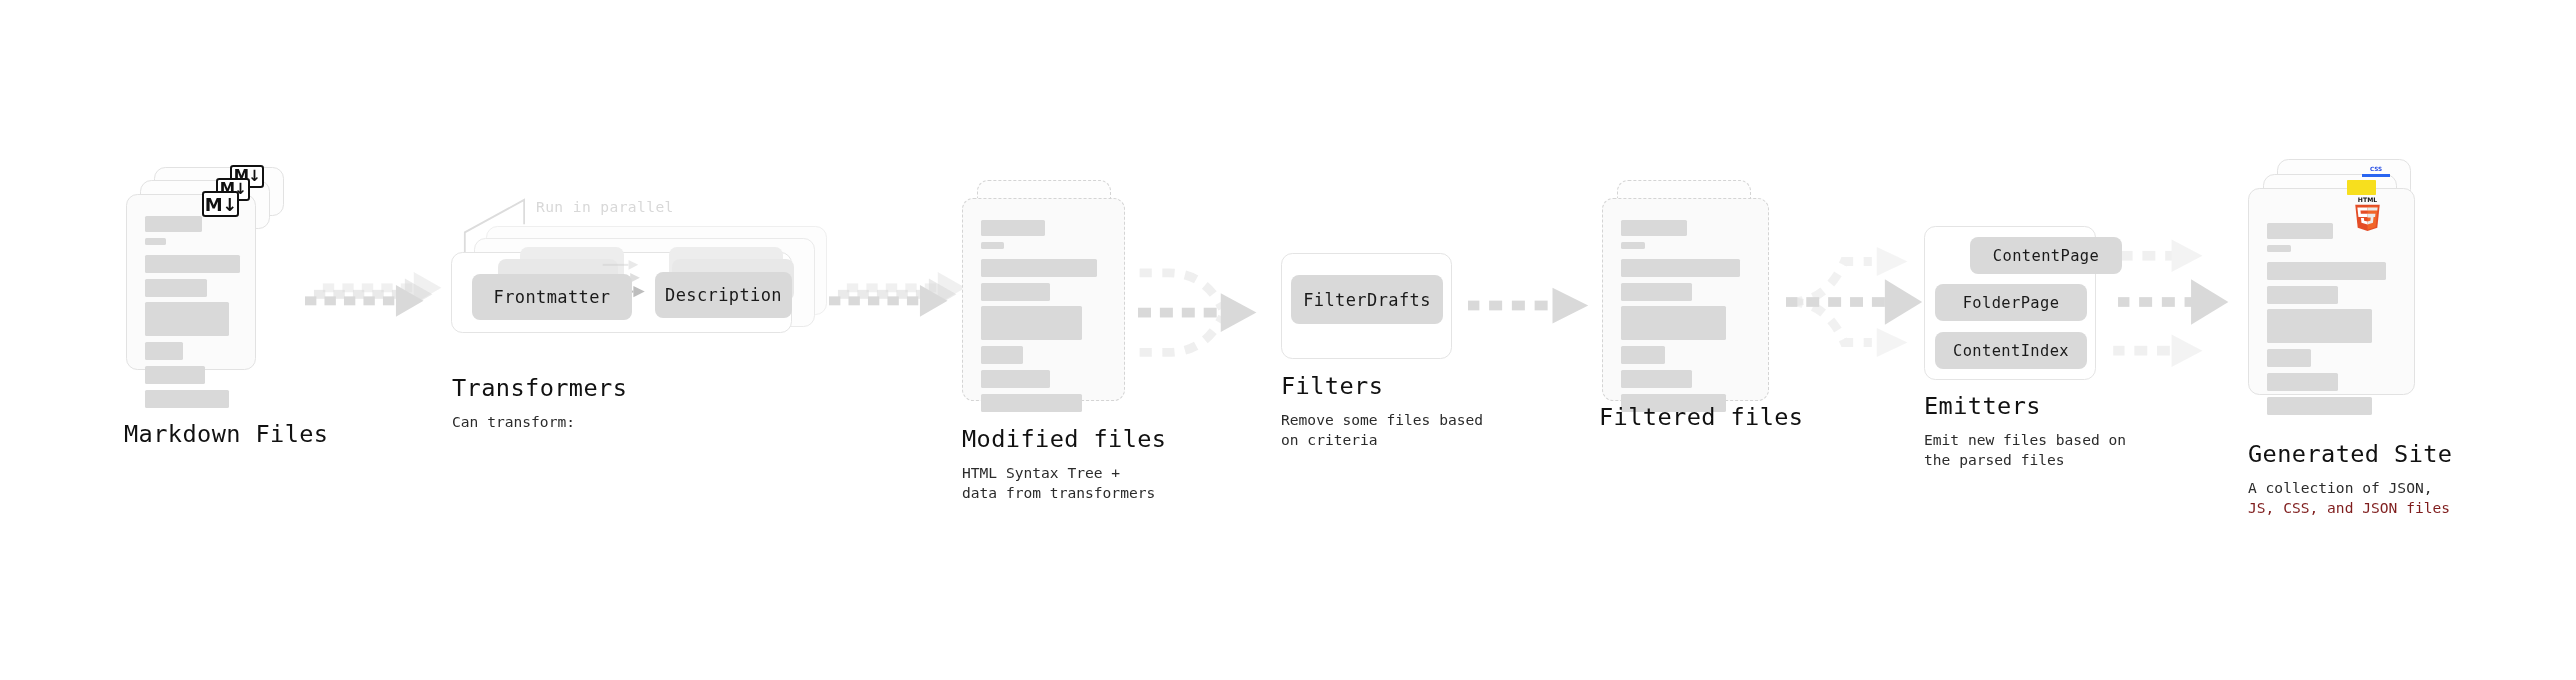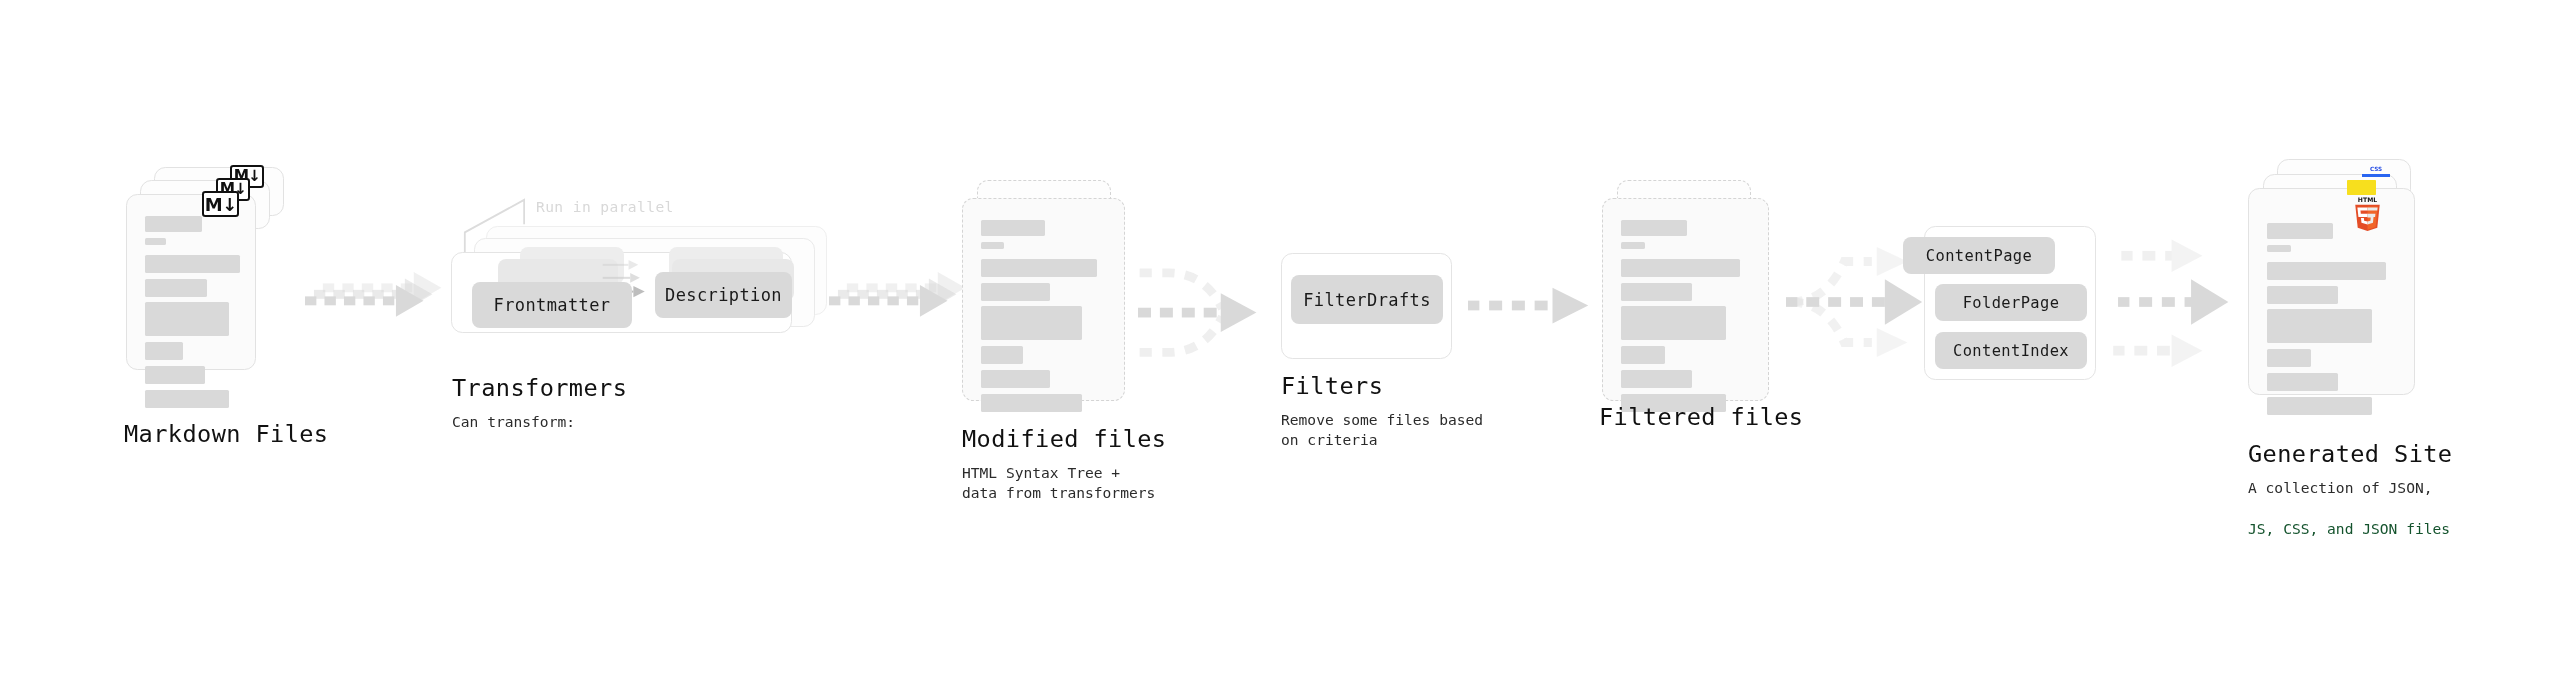--- a/index.html
+++ b/index.html
@@ -174,21 +174,21 @@
       <g opacity="0.6">
         <line x1="2" y1="28" x2="36" y2="28" stroke="#c9c9c9" stroke-width="2.5"></line>
         <polygon points="36,22 48,28 36,34" fill="#c9c9c9"></polygon>
       </g>
       <g>
         <line x1="2" y1="45" x2="40" y2="45" stroke="#bdbdbd" stroke-width="2.5"></line>
         <polygon points="40,38 54,45 40,52" fill="#bdbdbd"></polygon>
       </g>
     </svg>
 
-    <div class="pill" style="left:21px;top:56px;width:160px;height:46px;">
+    <div class="pill" style="left:21px;top:48px;width:160px;height:46px;">
       <span>Frontmatter</span>
     </div>
     <div class="pill" style="left:204px;top:46px;width:137px;height:46px;">
       <span>Description</span>
     </div>
   </div>
 
   <div class="caption" style="left:452px;top:374px;">
     <div class="title">Transformers</div>
     <div class="sub">Can transform:</div>
@@ -309,30 +309,35 @@
       <rect x="0" y="84" width="14" height="12" fill="#d9d9d9"></rect>
       <rect x="25" y="84" width="16" height="12" fill="#d9d9d9"></rect>
       <rect x="52" y="84" width="16" height="12" fill="#d9d9d9"></rect>
       <rect x="79" y="84" width="16" height="12" fill="#d9d9d9"></rect>
       <rect x="106" y="84" width="16" height="12" fill="#d9d9d9"></rect>
       <polygon points="122,62 168,90 122,118" fill="#d9d9d9"></polygon>
     </g>
   </svg>
 
   <div class="groupbox" style="left:1924px;top:226px;width:172px;height:154px;"></div>
-  <div class="pill" style="left:1903px;top:237px;width:152px;height:37px;font-size:15.4px;">
+  <div class="pill" style="left:1970px;top:237px;width:152px;height:37px;font-size:15.4px;">
     <span>ContentPage</span>
   </div>
   <div class="pill" style="left:1935px;top:284px;width:152px;height:37px;font-size:15.4px;">
     <span>FolderPage</span>
   </div>
   <div class="pill" style="left:1935px;top:332px;width:152px;height:37px;font-size:15.4px;">
     <span>ContentIndex</span>
   </div>
 
+  <div class="caption" style="left:1924px;top:392px;">
+    <div class="title">Emitters</div>
+    <div class="sub">Emit new files based on</div>
+    <div style="font-size:14.6px;color:#2b2b2b;line-height:20.3px;">the parsed files</div>
+  </div>
 
   <svg class="arrowsvg" style="left:2118px;top:229px;width:138px;height:146px;" viewBox="0 0 170 180">
     <g opacity="0.40">
       <rect x="4" y="27" width="14" height="12" fill="#dcdcdc"></rect>
       <rect x="30" y="27" width="16" height="12" fill="#dcdcdc"></rect>
       <rect x="58" y="27" width="16" height="12" fill="#dcdcdc"></rect>
       <polygon points="66,13 104,33 66,53" fill="#e2e2e2"></polygon>
     </g>
     <g>
       <rect x="0" y="84" width="14" height="12" fill="#d9d9d9"></rect>
@@ -382,17 +387,17 @@
         <path d="M19 27 L26.4 27 L25.7 34 L19 36.2 L19 32.5 L22.6 31.4 L23 27.5 L19 27.5 Z" fill="#ebebeb"></path>
         <path d="M19 19 L19 15.3 L31.4 15.3 L31 19 Z" fill="#ebebeb"></path>
         <path d="M19 23 L19 27 L28.3 27 L28.7 23 Z" fill="#ebebeb"></path>
       </svg>
     </div>
   </div>
 
   <div class="caption" style="left:2248px;top:440px;">
     <div class="title">Generated Site</div>
     <div class="sub">A collection of JSON,</div>
-    <div style="font-size:14.6px;color:#14532d;line-height:20.3px;margin-top:21px;">JS, CSS, and JSON files</div>
+    <div style="font-size:14.6px;color:#7f1d1d;line-height:20.3px;">JS, CSS, and JSON files</div>
   </div>
 
 </div>
 
 
 </body></html>

